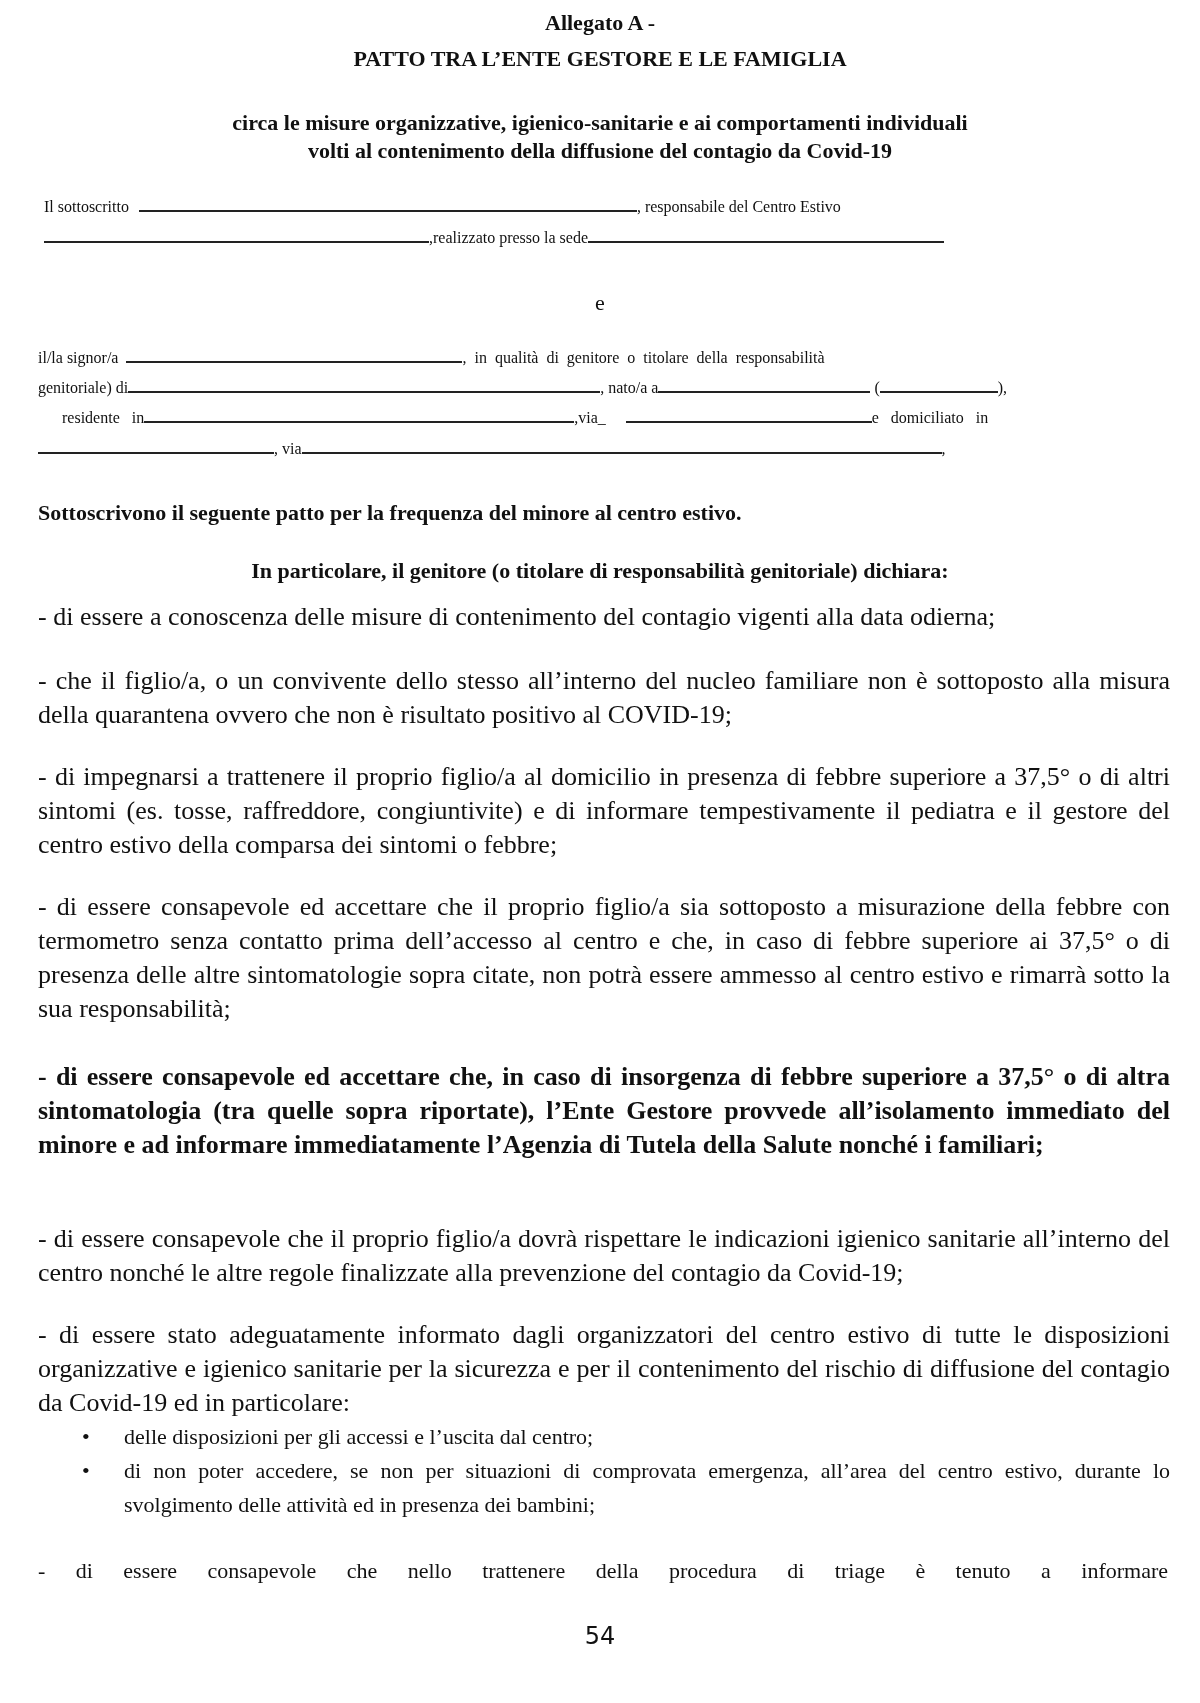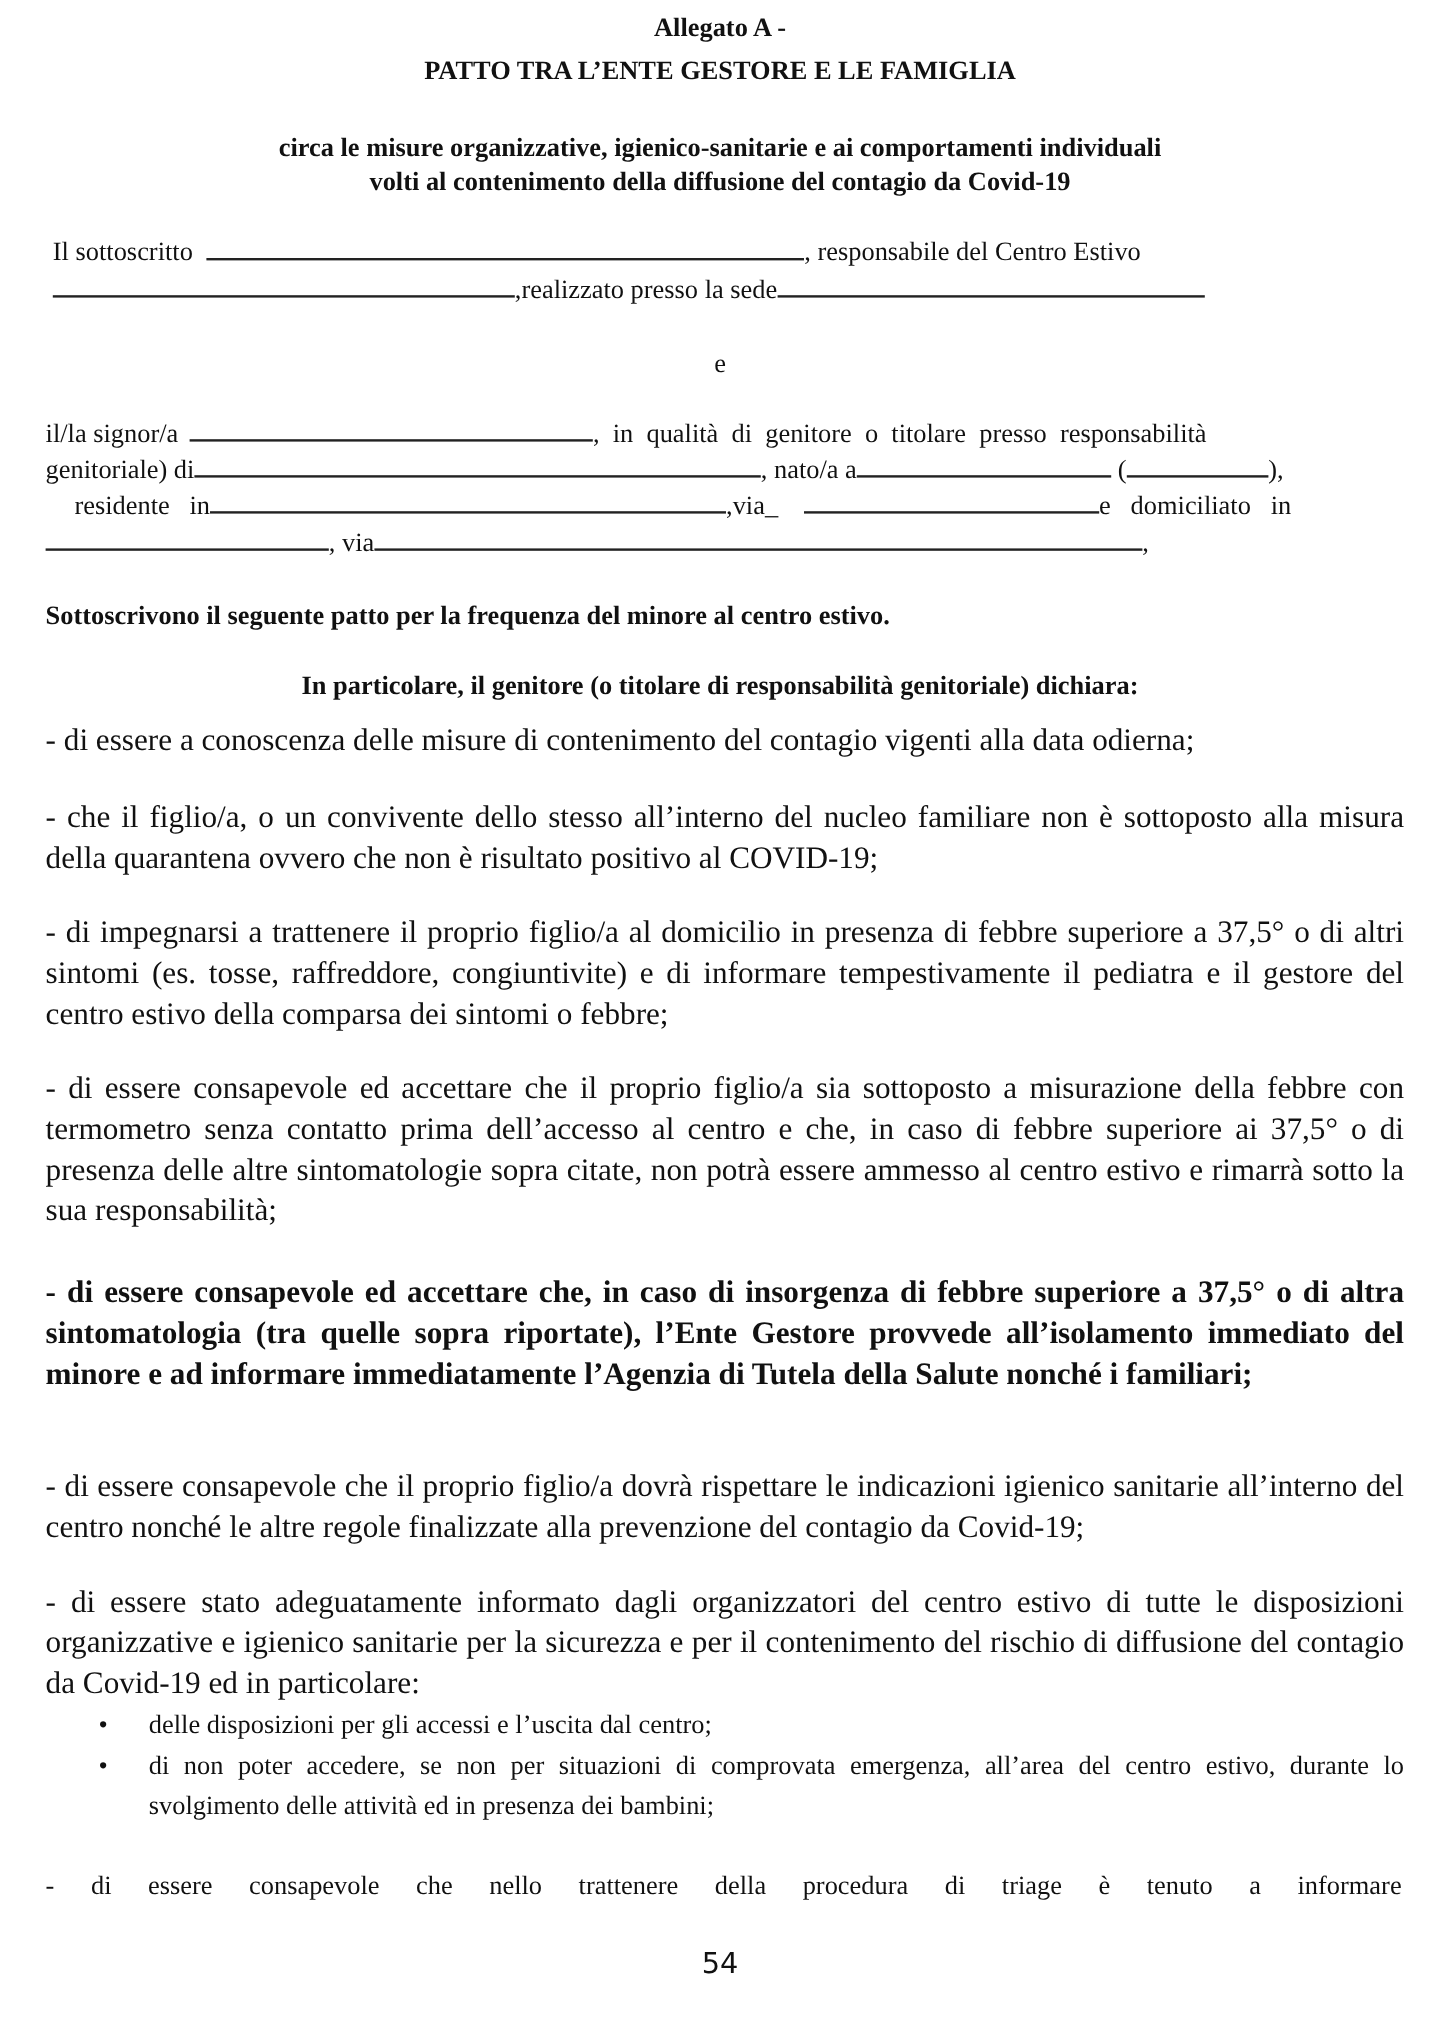--- a/index.html
+++ b/index.html
@@ -5,21 +5,21 @@
     html, body { margin: 0; padding: 0; background: #ffffff; }
     body {
       width: 1200px; height: 1703px; position: relative; overflow: hidden;
       font-family: "Liberation Serif", "DejaVu Serif", serif;
       color: #111111;
     }
     .abs { position: absolute; }
     .center { left: 0; width: 1200px; text-align: center; }
     .bold { font-weight: bold; }
     .t22 { font-size: 22px; }
-    .line { white-space: nowrap; font-size: 22px; line-height: 1; }
+    .line { white-space: nowrap; font-size: 16px; line-height: 1; }
     .just { left: 38px; width: 1130px; text-align: justify; text-align-last: justify; white-space: nowrap; font-size: 22px; line-height: 1; }
     .blank { display: inline-block; border-bottom: 2px solid #222; height: 1px; vertical-align: baseline; }
     .para { left: 38px; width: 1132px; font-size: 26px; line-height: 34px; text-align: justify; }
     .bullet { left: 82px; width: 12px; font-size: 22px; }
     .bullet-text { left: 124px; width: 1046px; font-size: 22px; line-height: 34px; text-align: justify; }
     .pagenum { font-family: "DejaVu Sans", sans-serif; font-size: 24px; }
   </style>
 </head>
 <body>
 
@@ -32,21 +32,21 @@
   <span>Il   sottoscritto</span>
   <span class="blank" style="width:498px; margin-left:6px;"></span><span>,  responsabile del Centro Estivo</span>
 </div>
 <div class="abs line" style="left:44px; top:230px;">
   <span class="blank" style="width:385px;"></span><span>,realizzato presso la sede</span><span class="blank" style="width:356px;"></span>
 </div>
 <div class="abs center t22" style="top:290px;">e</div>
 
 <div class="abs line" style="left:38px; top:350px;">
   <span>il/la signor/a</span>
-  <span class="blank" style="width:336px; margin-left:4px;"></span><span style="white-space:pre;">,  in  qualità  di  genitore  o  titolare  presso  responsabilità</span>
+  <span class="blank" style="width:336px; margin-left:4px;"></span><span style="white-space:pre;">,  in  qualità  di  genitore  o  titolare  della  responsabilità</span>
 </div>
 <div class="abs line" style="left:38px; top:380px;">
   <span>genitoriale) di</span><span class="blank" style="width:472px;"></span><span>, nato/a a</span><span class="blank" style="width:212px;"></span>
   <span>(</span><span class="blank" style="width:118px;"></span><span>),</span>
 </div>
 <div class="abs line" style="left:38px; top:410px;">
   <span style="white-space:pre;margin-left:24px;">residente   in</span><span class="blank" style="width:430px;"></span><span>,via_</span>
   <span class="blank" style="width:246px; margin-left:16px;"></span><span style="white-space:pre;text-align:right;">e   domiciliato   in</span>
 </div>
 <div class="abs line" style="left:38px; top:441px;">

